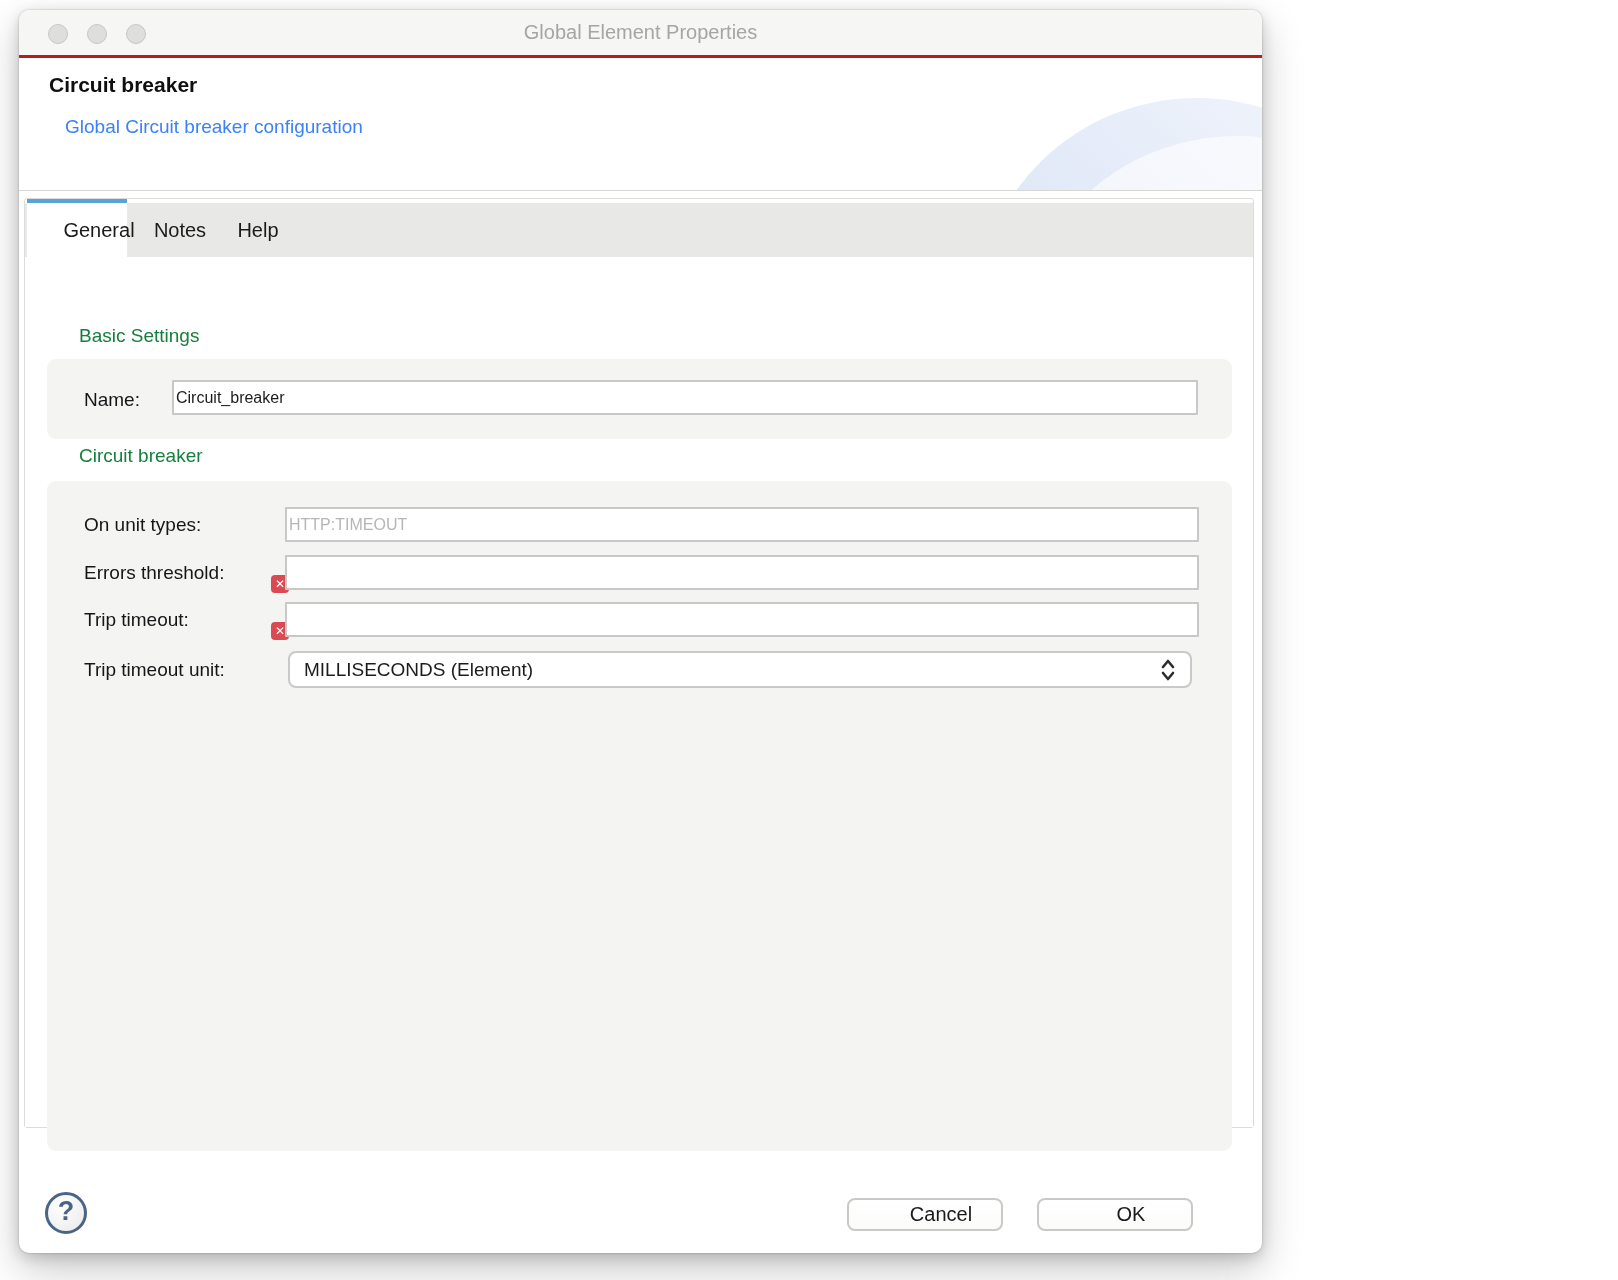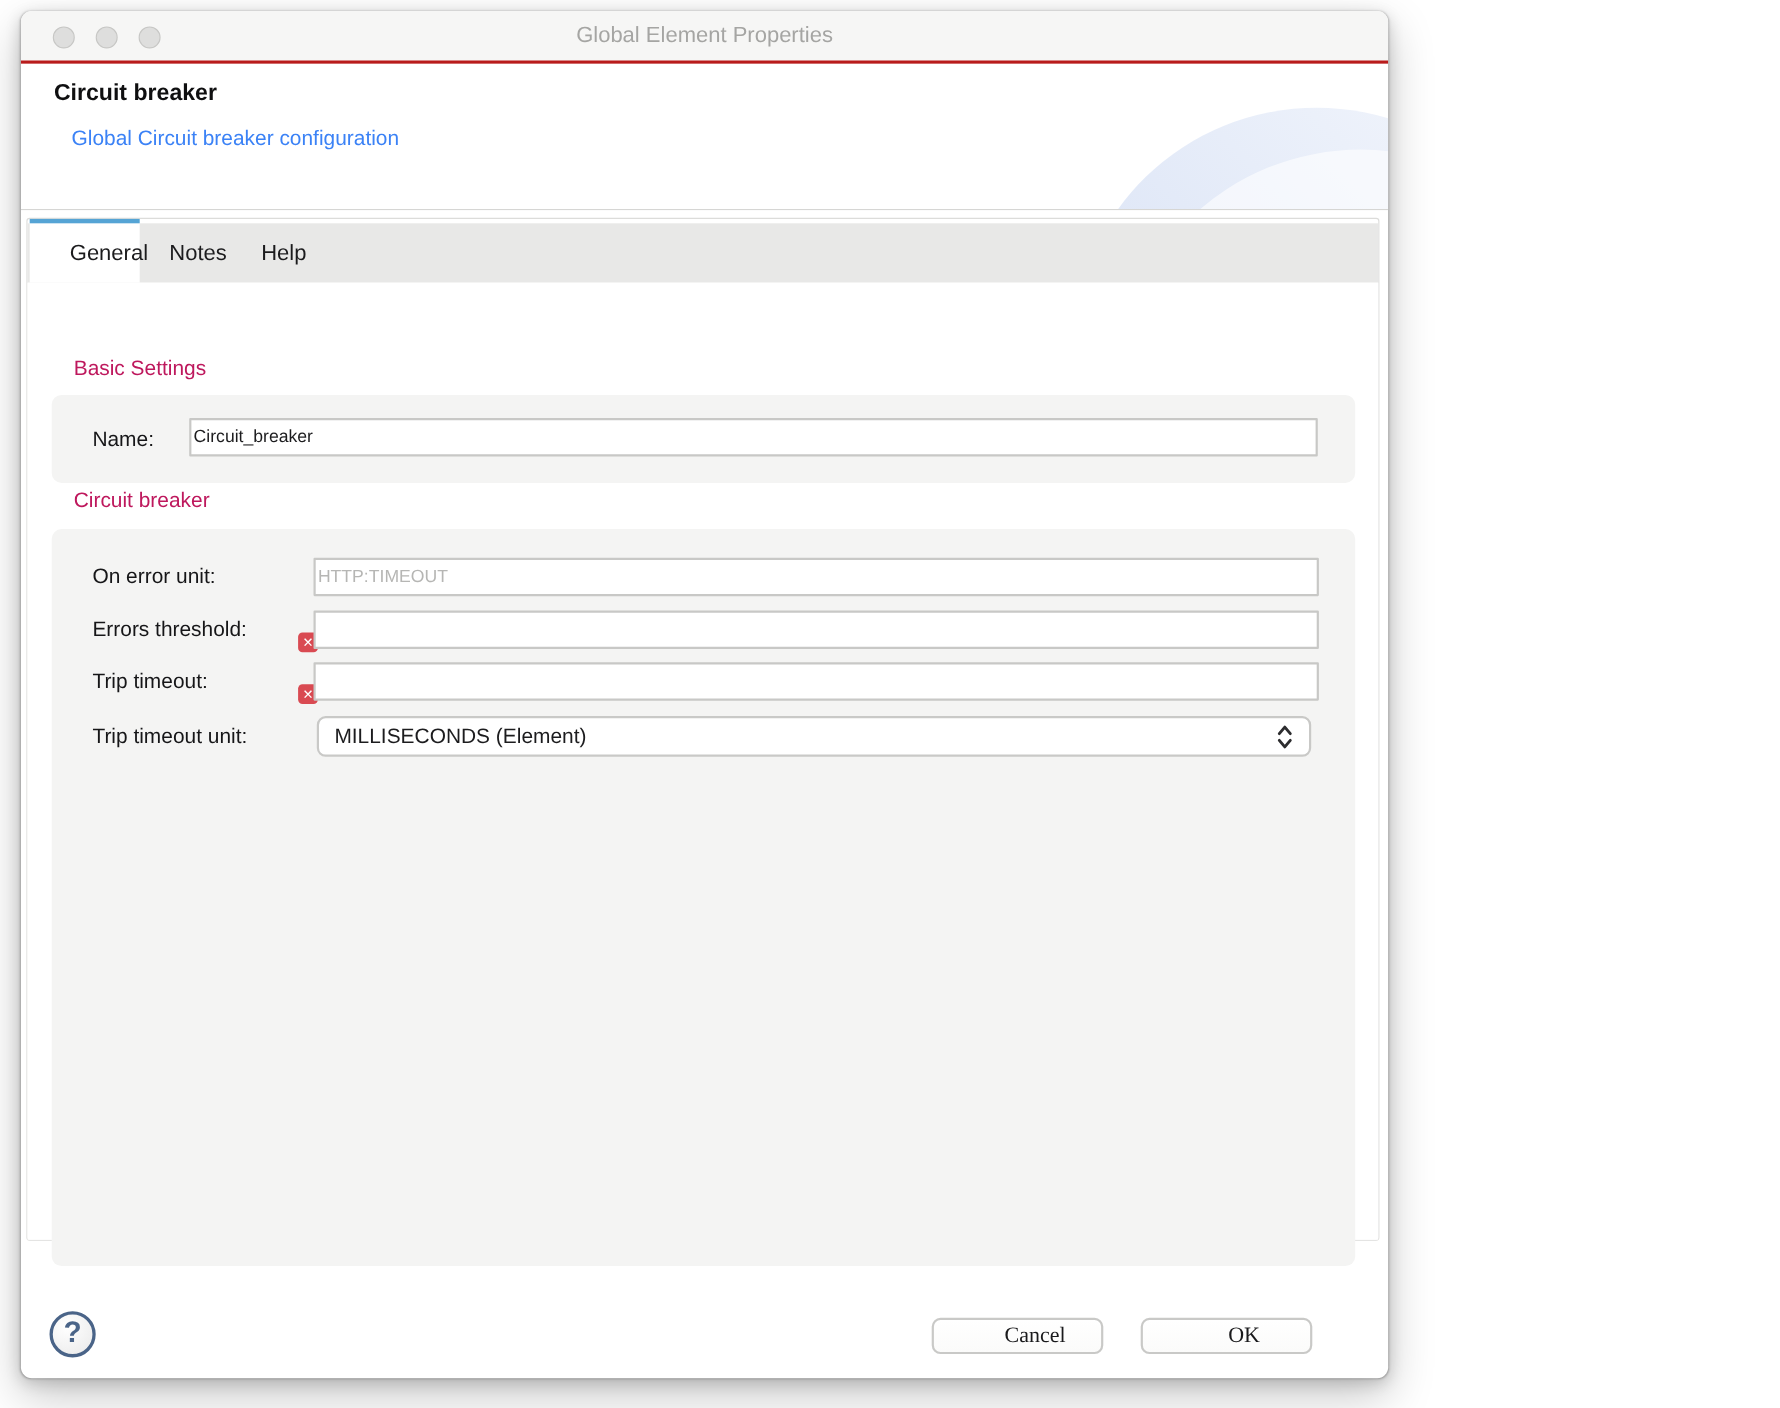--- a/index.html
+++ b/index.html
@@ -35,21 +35,21 @@
   .tab-strip { position:absolute; left:0; right:0; top:4px; bottom:0; background:#e8e8e7; }
   .tab { position:absolute; font-size:20px; color:#1b1b1d; cursor:default; }
   .tab-active { left:2px; top:0; width:100px; height:58px; background:#fff;
                 border-top:4px solid #55a4d5; display:flex; align-items:center; justify-content:center;padding-left:44px; }
   .tab-plain { top:4px; height:54px; display:flex; align-items:center; }
   .tab-notes { left:112px; width:86px; justify-content:center; }
   .tab-help  { left:198px; width:70px; justify-content:center; }
 
   .tab-content { position:absolute; left:0; right:0; top:58px; bottom:0; background:#fff; }
 
-  .section-label { position:absolute; font-size:19px; color:#be185d; }
+  .section-label { position:absolute; font-size:19px; color:#15803d;margin-left:12px; }
   .sec-basic { left:42px; top:68px; }
   .sec-cb    { left:42px; top:188px; }
 
   .groupbox { position:absolute; background:#f4f4f3; border-radius:9px; }
   .grp-basic { left:22px; top:102px; width:1185px; height:80px; }
   .grp-cb    { left:22px; top:224px; width:1185px; height:670px; }
 
   .fld-label { position:absolute; font-size:19px; color:#161618; white-space:nowrap; }
 
   .txt { position:absolute; height:35px; background:#fff; border:2px solid #c8c8c6; border-radius:1px;
@@ -63,21 +63,21 @@
   .combobox { position:absolute; height:37px; background:#fff; border:2px solid #c9c9c7; border-radius:8px;
               display:flex; align-items:center; padding:0 14px; font-size:19px; color:#1c1c1e; cursor:default; }
   .combobox .chev { margin-left:auto; }
 
   
   .help-btn { position:absolute; left:26px; top:1182px; width:42px; height:42px; border-radius:50%;
               border:3px solid #4a6488; background:radial-gradient(circle at 35% 30%, #ffffff, #e9e9e9);
               color:#4a6488; font-size:27px; font-weight:bold; display:flex; align-items:center;
               justify-content:center; line-height:1; padding-bottom:3px; }
   .btn { position:absolute; top:1188px; width:156px; height:33px; border:2px solid #c9c9c7; border-radius:8px;
-         background:linear-gradient(#ffffff,#fbfbfa); font-family:Liberation Serif, serif; font-size:20px; color:#1a1a1c;
+         background:linear-gradient(#ffffff,#fbfbfa); font-family:Liberation Sans, sans-serif; font-size:20px; color:#1a1a1c;
          display:flex; align-items:center; justify-content:center;padding-left:32px; }
   .btn-cancel { left:828px; }
   .btn-ok { left:1018px; }
 </style>
 </head>
 <body>
 
 <div class="window">
 
   <div class="titlebar">
@@ -117,21 +117,21 @@
 
       <div class="groupbox grp-basic">
         <div class="fld-label" style="left:37px; top:30px;">Name:</div>
         <input class="txt" style="left: 125px; top: 21px; width: 1026px;" value="Circuit_breaker">
       </div>
 
       <div class="section-label sec-cb">Circuit breaker</div>
 
       <div class="groupbox grp-cb">
 
-        <div class="fld-label" style="left:37px; top:33px;">On error unit:</div>
+        <div class="fld-label" style="left:37px; top:33px;">On unit types:</div>
         <input class="txt" style="left: 238px; top: 26px; width: 914px;" placeholder="HTTP:TIMEOUT">
 
         <div class="fld-label" style="left:37px; top:81px;">Errors threshold:</div>
         <div class="err-badge" style="left:224px; top:94px;">✕</div>
         <input class="txt" style="left: 238px; top: 74px; width: 914px;" value="">
 
         <div class="fld-label" style="left:37px; top:128px;">Trip timeout:</div>
         <div class="err-badge" style="left:224px; top:141px;">✕</div>
         <input class="txt" style="left: 238px; top: 121px; width: 914px;" value="">
 

